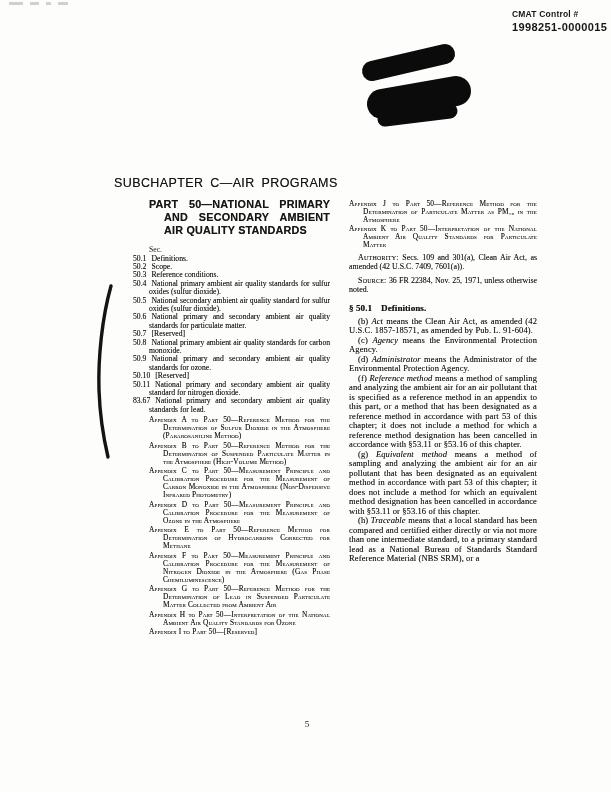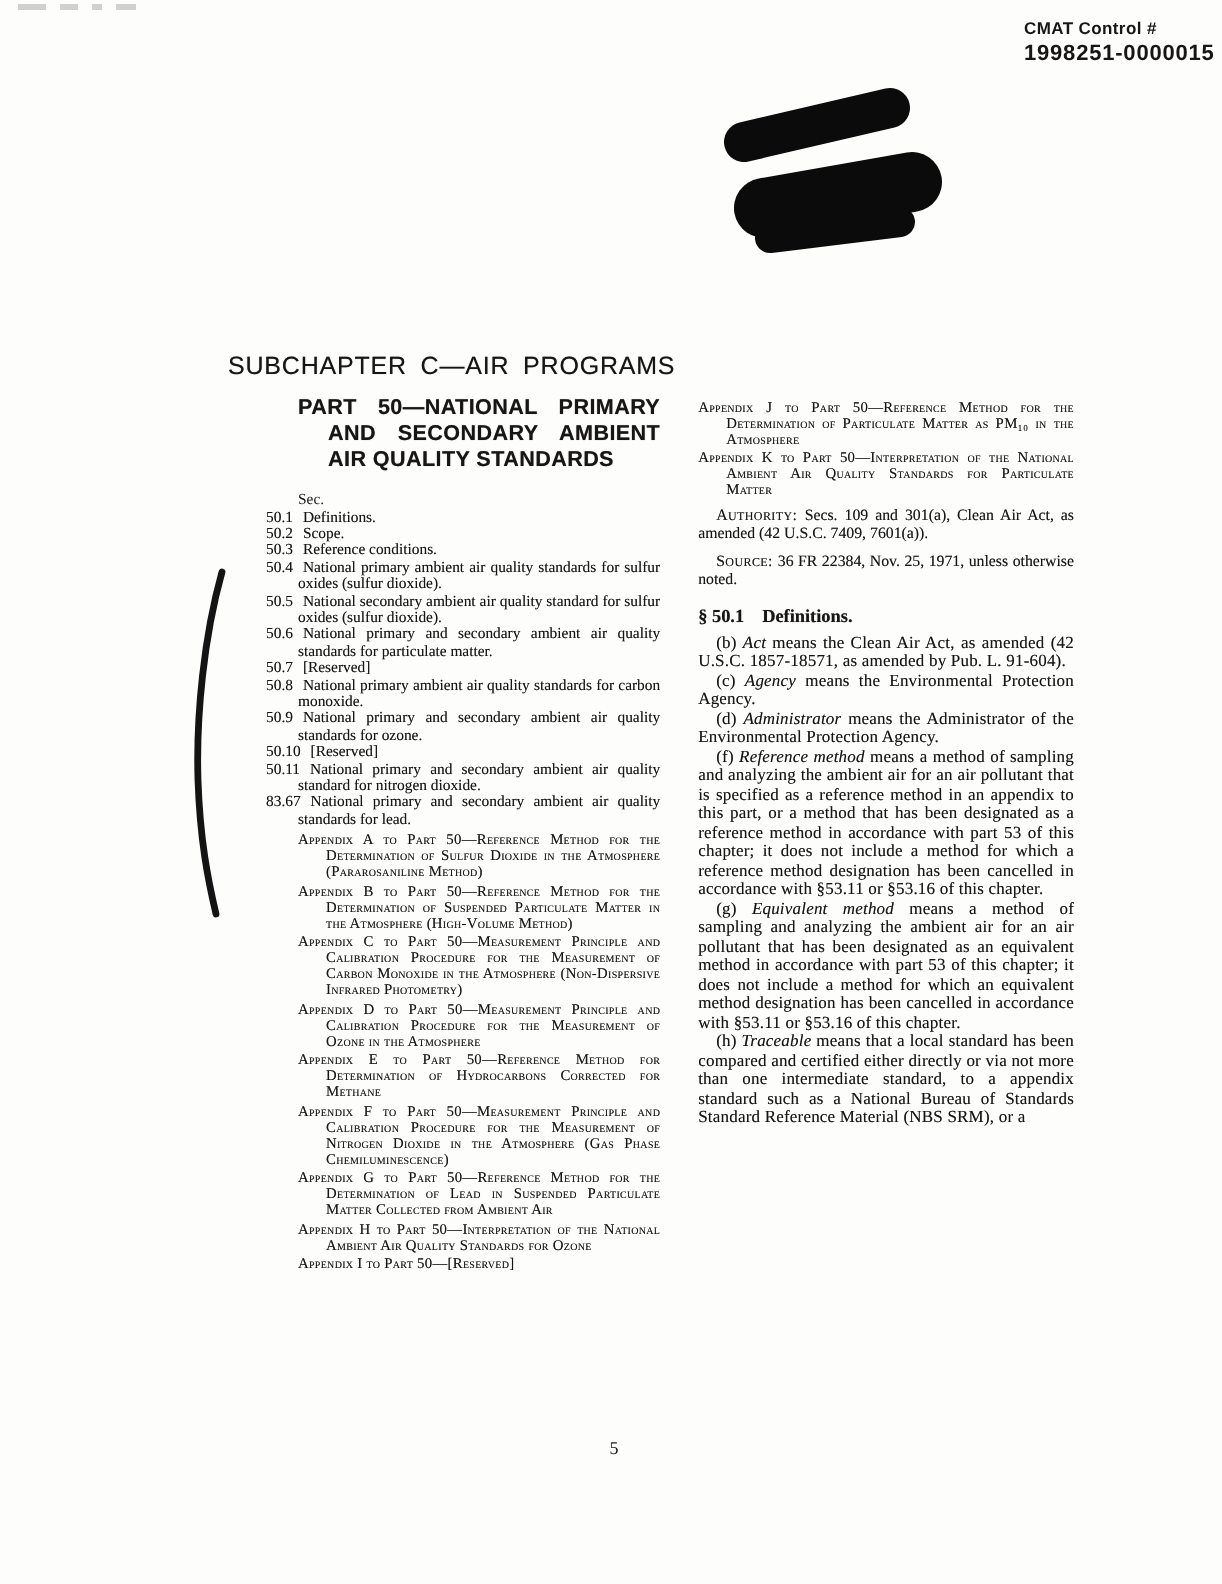--- a/index.html
+++ b/index.html
@@ -146,21 +146,21 @@
       <div class="note-p"><span class="sc">Source: </span><span>36 FR 22384, Nov. 25, 1971, unless otherwise noted.</span></div>
 
       <div class="sec-heading"><span class="sec-no">§ 50.1</span><span>Definitions.</span></div>
 
       <div>
           <div class="body-p"><span>(b) </span><span class="term">Act</span><span> means the Clean Air Act, as amended (42 U.S.C. 1857-18571, as amended by Pub. L. 91-604).</span></div>
           <div class="body-p"><span>(c) </span><span class="term">Agency</span><span> means the Environmental Protection Agency.</span></div>
           <div class="body-p"><span>(d) </span><span class="term">Administrator</span><span> means the Administrator of the Environmental Protection Agency.</span></div>
           <div class="body-p"><span>(f) </span><span class="term">Reference method</span><span> means a method of sampling and analyzing the ambient air for an air pollutant that is specified as a reference method in an appendix to this part, or a method that has been designated as a reference method in accordance with part 53 of this chapter; it does not include a method for which a reference method designation has been cancelled in accordance with §53.11 or §53.16 of this chapter.</span></div>
           <div class="body-p"><span>(g) </span><span class="term">Equivalent method</span><span> means a method of sampling and analyzing the ambient air for an air pollutant that has been designated as an equivalent method in accordance with part 53 of this chapter; it does not include a method for which an equivalent method designation has been cancelled in accordance with §53.11 or §53.16 of this chapter.</span></div>
-          <div class="body-p"><span>(h) </span><span class="term">Traceable</span><span> means that a local standard has been compared and certified either directly or via not more than one intermediate standard, to a appendix standard such as a National Bureau of Standards Standard Reference Material (NBS SRM), or a</span></div>
+          <div class="body-p"><span>(h) </span><span class="term">Traceable</span><span> means that a local standard has been compared and certified either directly or via not more than one intermediate standard, to a primary standard lead as a National Bureau of Standards Standard Reference Material (NBS SRM), or a</span></div>
       </div>
 
     </div>
   </div>
 
   <div class="page-number">5</div>
 
 </div>
 
 </body></html>

